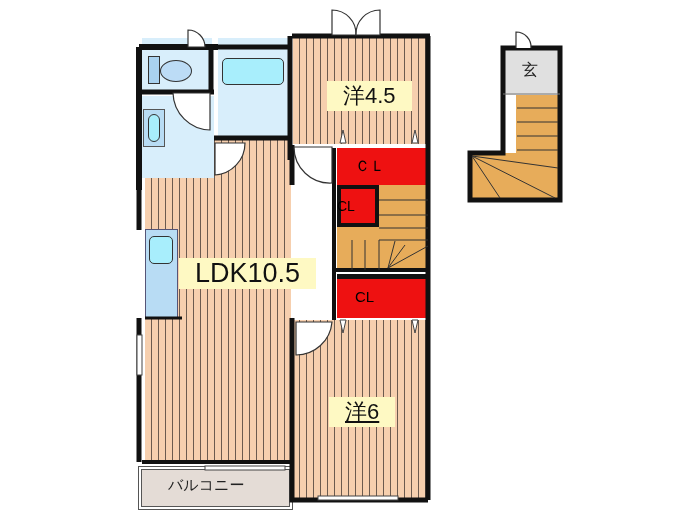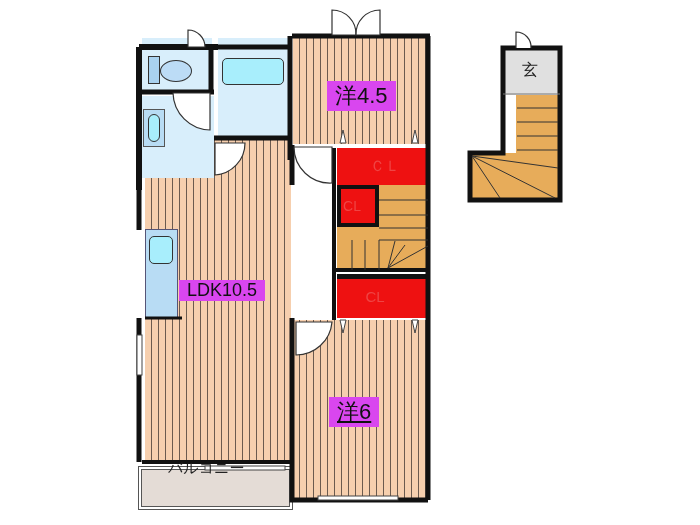--- a/index.html
+++ b/index.html
@@ -2,22 +2,22 @@
 <html><head>
 <meta charset="utf-8">
 <style>
   html,body{margin:0;padding:0;background:#fff;}
   body{width:700px;height:525px;position:relative;overflow:hidden;font-family:"Liberation Sans",sans-serif;}
   .abs{position:absolute;box-sizing:border-box;}
   .floor{background:repeating-linear-gradient(90deg,#f6cfae 0px,#f6cfae 6px,#6b5a4e 6px,#6b5a4e 7px);}
   .wet{background:#d8eefb;}
   .red{background:#ee1111;}
   .stair{background:#e7ac5a;}
-  .label{background:#d946ef;color:#111;padding:0 8px;white-space:nowrap;}
-  .cl{color:#ef4444;font-size:15px;text-align:center;}
+  .label{background:#fef9c3;color:#111;padding:0 16px;white-space:nowrap;}
+  .cl{color:#000000;font-size:15px;}
   svg{position:absolute;left:0;top:0;}
 </style>
 </head>
 <body>
 
 <div class="abs floor" style="left:145px;top:138px;width:146px;height:325px;"></div>
 
 <div class="abs floor" style="left:293px;top:36px;width:136px;height:108px;"></div>
 
 <div class="abs floor" style="left:293px;top:320px;width:135px;height:178px;"></div>
@@ -95,16 +95,16 @@
     <rect x="318" y="496" width="80" height="4"></rect>
   </g>
 
   <g fill="#fff" stroke="#444" stroke-width="1">
     <path d="M340 143 L343 130 L346 143 Z M412 143 L415 130 L418 143 Z"></path>
     <path d="M340 320 L343 333 L346 320 Z M412 320 L415 333 L418 320 Z"></path>
   </g>
 </svg>
 
 <div class="abs label" style="left:327px;top:81px;font-size:22px;">洋4.5</div>
-<div class="abs label" style="left:179px;top:280px;font-size:18px;">LDK10.5</div>
+<div class="abs label" style="left:179px;top:258px;font-size:27px;">LDK10.5</div>
 <div class="abs label" style="left:329px;top:397px;font-size:22px;text-decoration:underline;">洋6</div>
-<div class="abs" style="left:168px;top:459px;font-size:15px;color:#222;">バルコニー</div>
+<div class="abs" style="left:168px;top:476px;font-size:15px;color:#222;">バルコニー</div>
 <div class="abs" style="left:522px;top:60px;font-size:16px;color:#222;">玄</div>
 
 </body></html>

